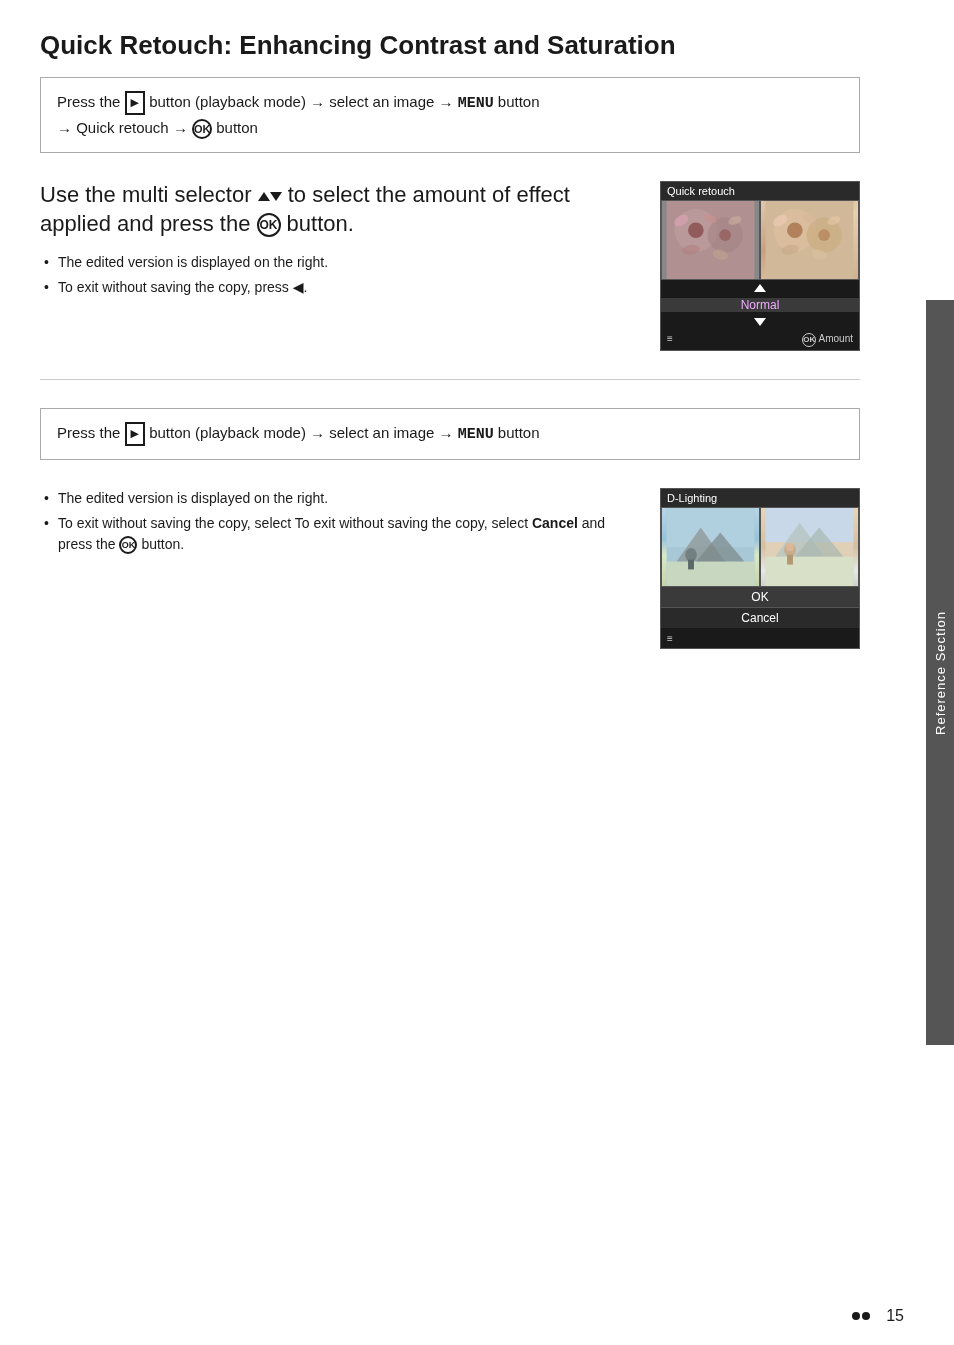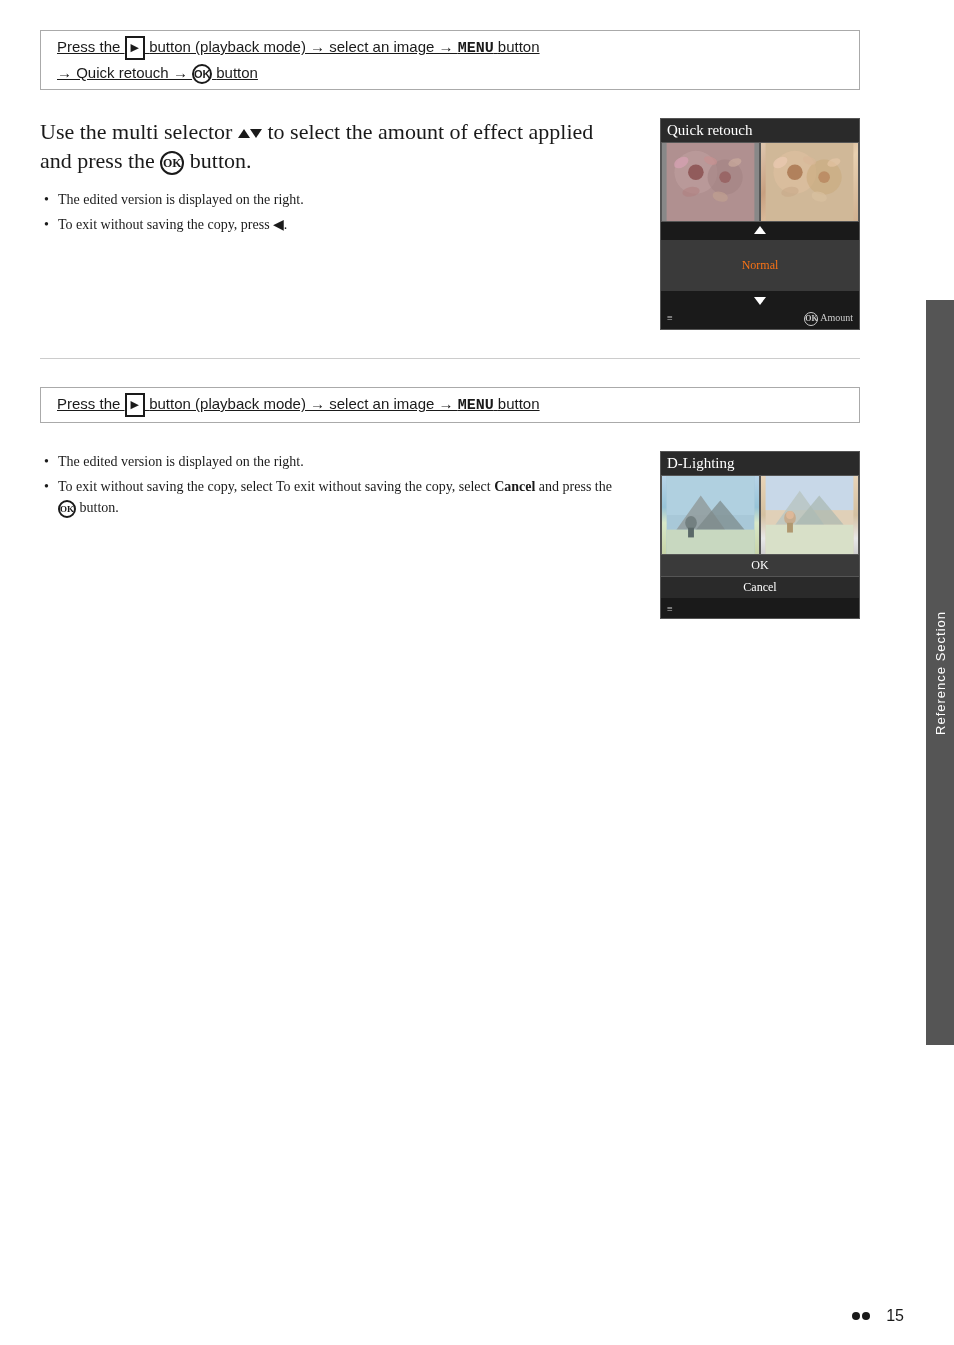--- a/index.html
+++ b/index.html
@@ -22,25 +22,24 @@
     .section-title {
       font-size: 26px;
       font-weight: bold;
       margin-bottom: 16px;
       line-height: 1.2;
     }
 
     
     .instruction-box {
       border: 1.5px solid #aaa;
-      padding: 4px 16px;
+      padding: 12px 16px;
       margin-bottom: 28px;
       font-size: 15px;
       line-height: 1.6;
-      text-decoration: underline;
     }
 
     .menu-label {
       font-family: 'Courier New', monospace;
       font-weight: bold;
       font-size: 15px;
     }
 
     .ok-circle {
       display: inline-block;
@@ -62,21 +61,20 @@
       font-size: 11px;
       vertical-align: middle;
     }
 
     
     .content-row {
       display: flex;
       align-items: flex-start;
       gap: 30px;
       margin-bottom: 20px;
-      font-family: Liberation Serif, serif;
     }
 
     .content-text {
       flex: 1;
     }
 
     .subsection-heading {
       font-size: 22px;
       font-weight: normal;
       line-height: 1.3;
@@ -134,21 +132,21 @@
       flex-shrink: 0;
       border: 1.5px solid #555;
       background: #1a1a1a;
       font-size: 11px;
       color: #fff;
     }
 
     .camera-screen-header {
       background: #2a2a2a;
       padding: 3px 6px;
-      font-size: 15px;
+      font-size: 11px;
       color: #fff;
     }
 
     .camera-images {
       display: flex;
       background: #1a1a1a;
     }
 
     .camera-img-placeholder {
       width: 50%;
@@ -186,23 +184,23 @@
       height: 0;
       border-left: 6px solid transparent;
       border-right: 6px solid transparent;
       border-bottom: 8px solid #fff;
       margin: 0 auto 2px auto;
     }
 
     .camera-label-row {
       background: #3a3a3a;
       text-align: center;
-      padding: 18px;
+      padding: 0;
       font-size: 12px;
-      color: #f97316;
+      color: #f0abfc;
     }
 
     .camera-down-arrow {
       width: 0;
       height: 0;
       border-left: 6px solid transparent;
       border-right: 6px solid transparent;
       border-top: 8px solid #fff;
       margin: 2px auto 0 auto;
     }
@@ -307,20 +305,21 @@
     .section-section {
       margin-bottom: 10px;
     }
   </style>
 </head>
 <body>
 
 <div class="page-content">
 
   <div class="section-section">
+    <h1 class="section-title">Quick Retouch: Enhancing Contrast and Saturation</h1>
 
     <div class="instruction-box">
       <div>
         <span>Press the </span>
         <span class="playback-icon">▶</span>
         <span> button (playback mode) → select an image → </span>
         <span class="menu-label">MENU</span>
         <span> button</span>
       </div>
       <div>

